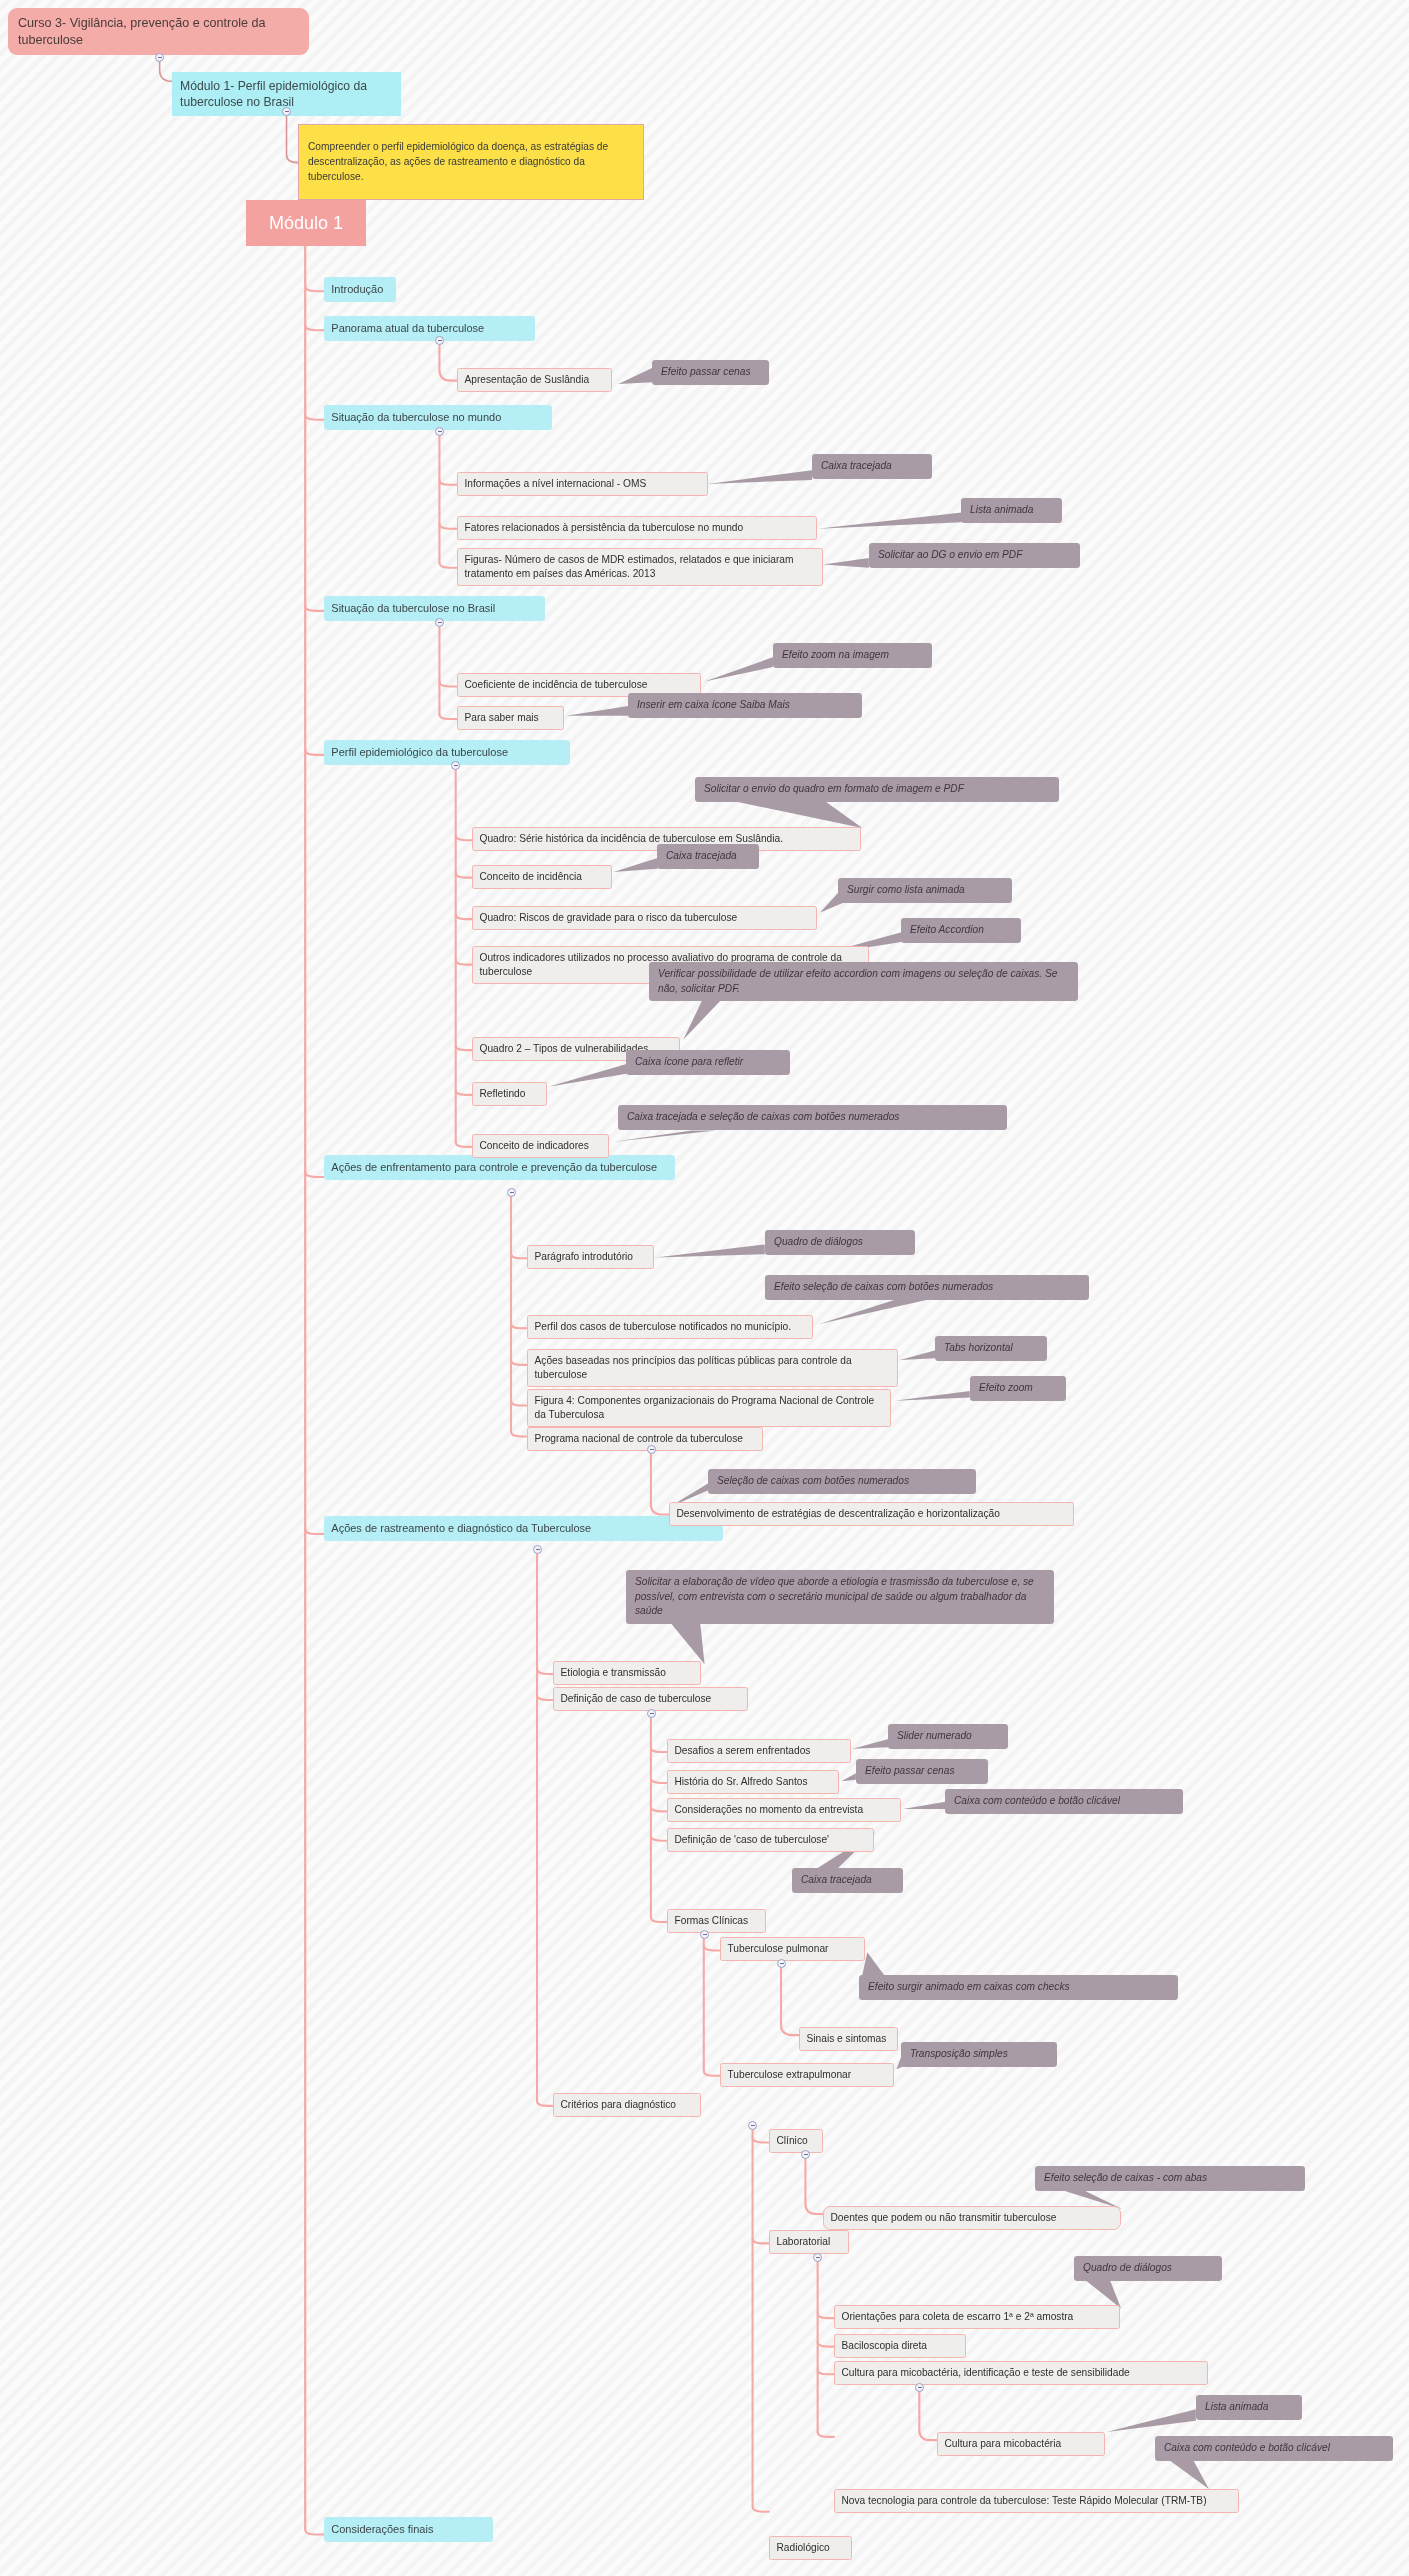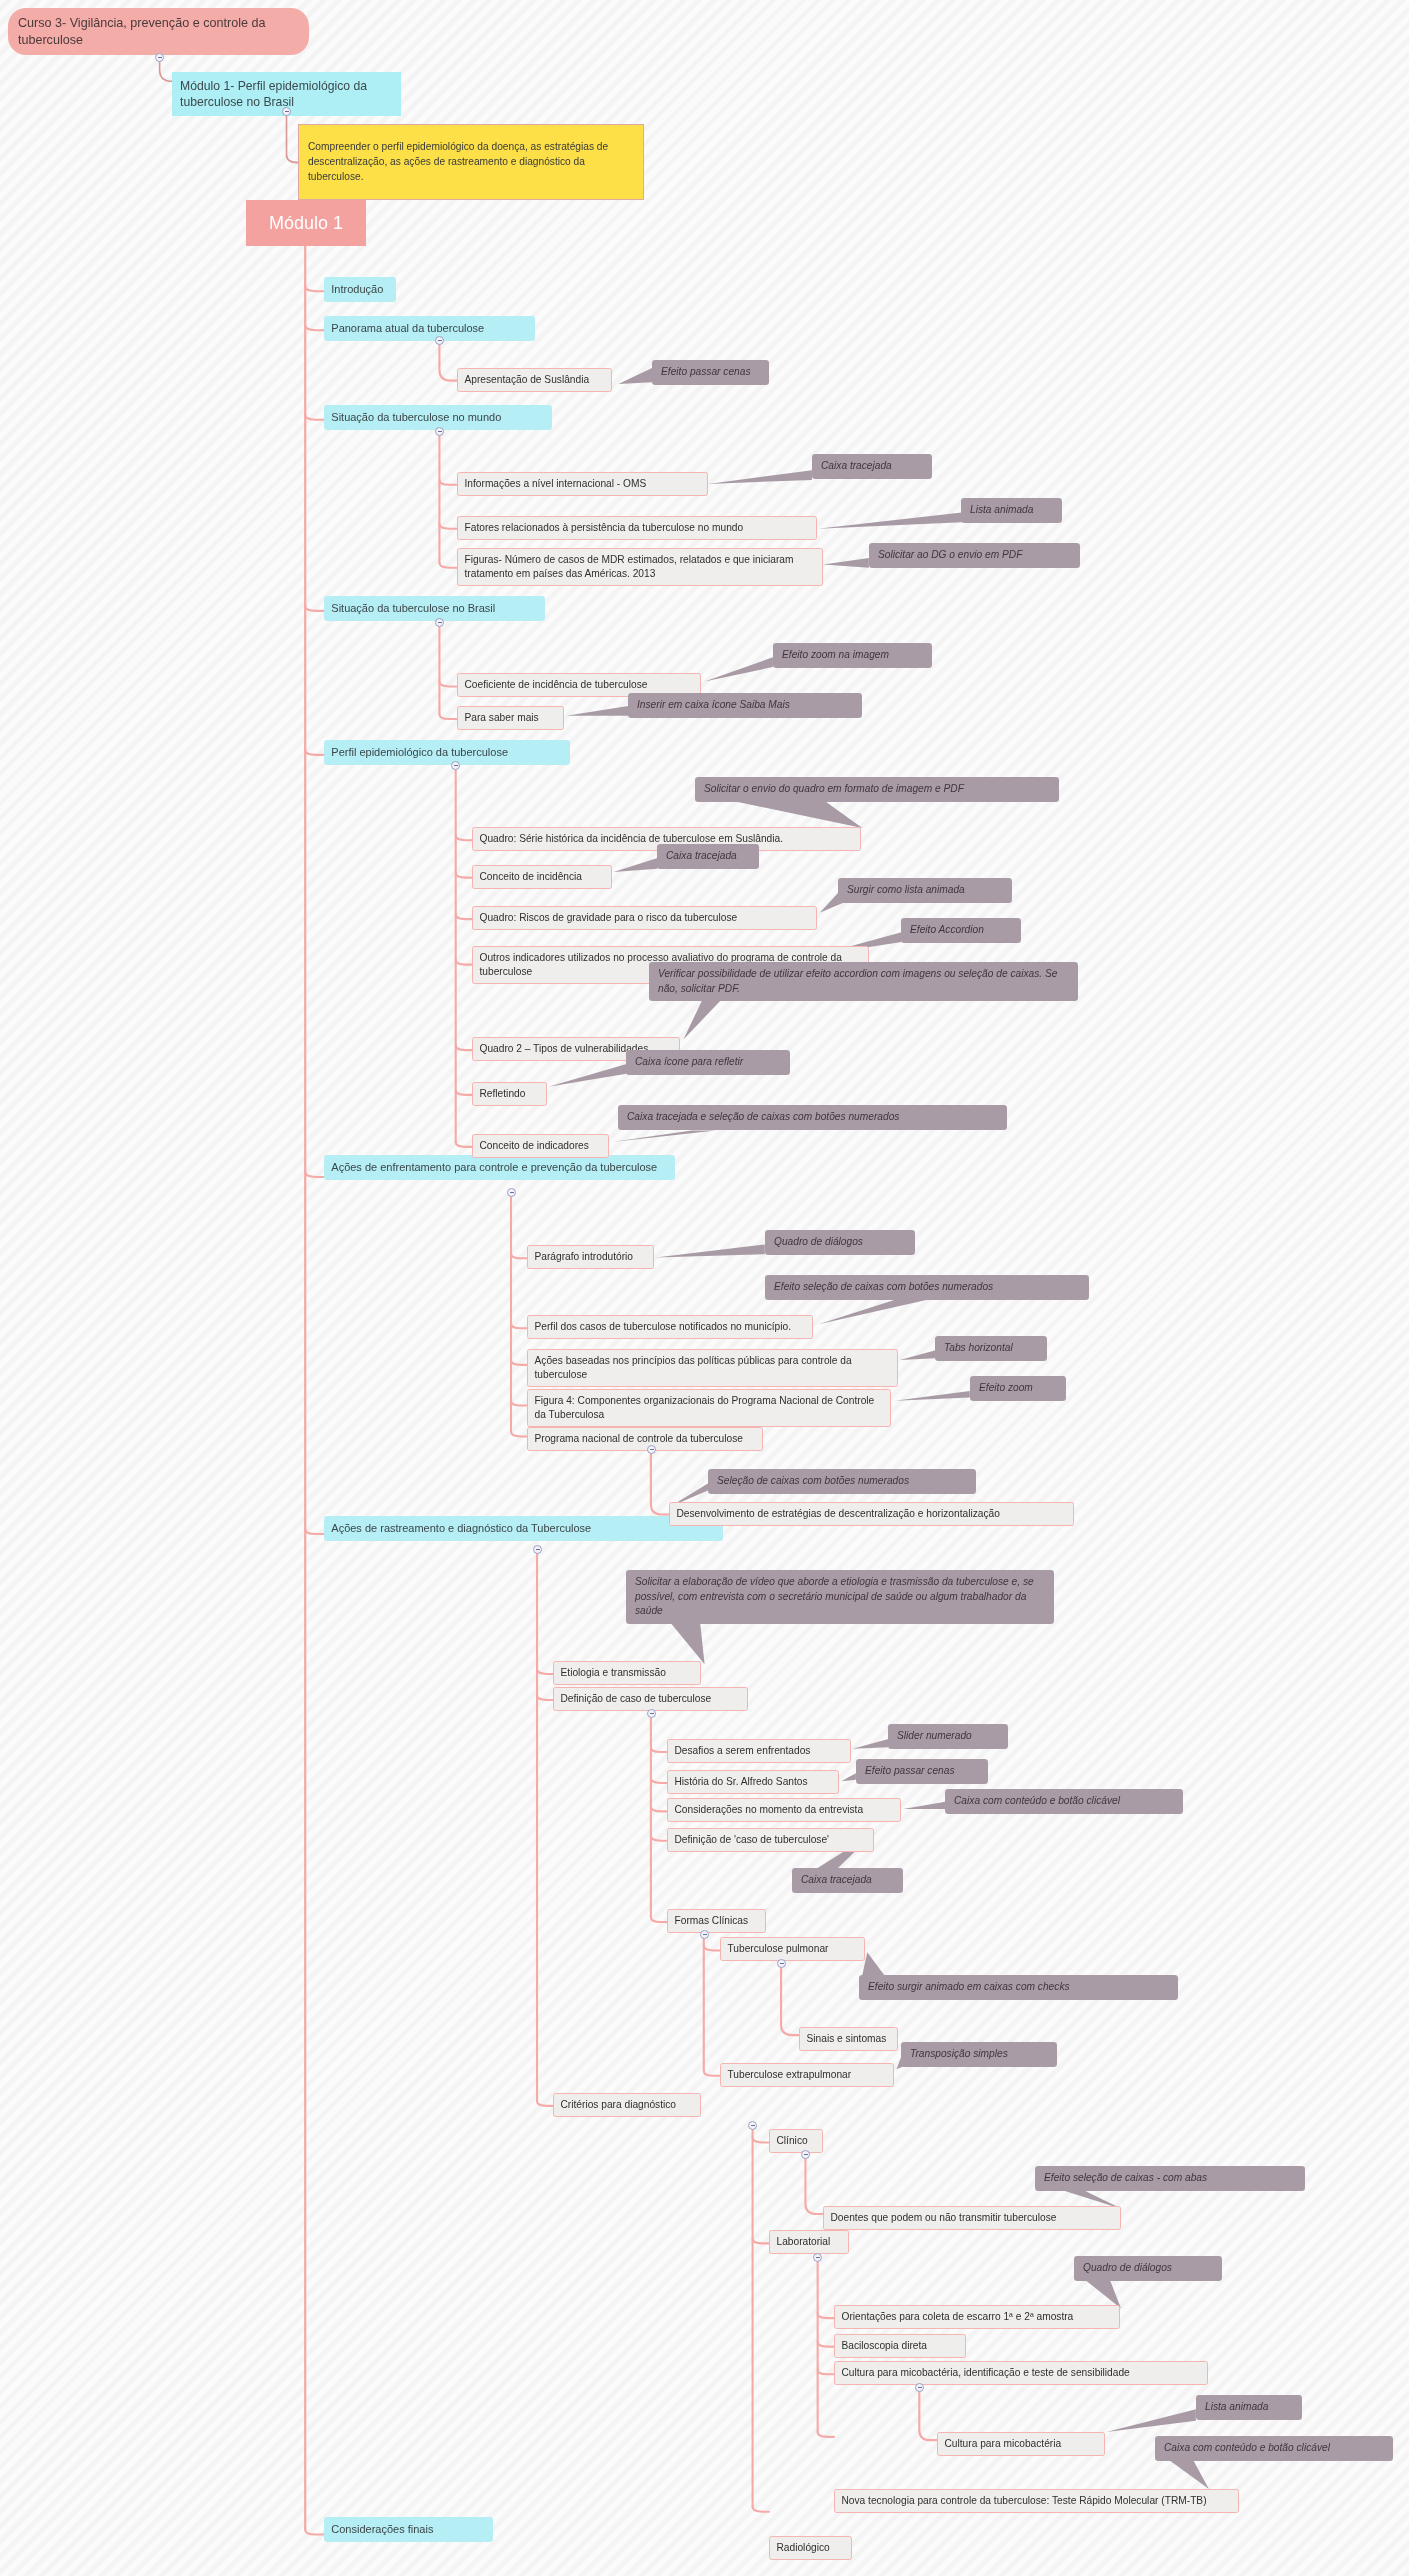--- a/index.html
+++ b/index.html
@@ -29,21 +29,21 @@
     align-items: center;
     line-height: 1.35;
     white-space: pre-wrap;
     z-index: 5;
   }
 
   
   .n-root {
     background: #f4aca9;
     color: #4a3a3a;
-    border-radius: 18px;
+    border-radius: 9px;
     padding: 6.5px 9.8px;
     font-size: 12.6px;
   }
 
   
   .n-modtitle {
     background: #aeeef5;
     color: #3c4a4c;
     padding: 5.7px 8.1px;
     font-size: 12.2px;
@@ -354,21 +354,21 @@
 
   <div class="node n-topic" style="left:720px; top:2063px; width:174px;">
     <span>Tuberculose extrapulmonar</span></div>
 
   <div class="node n-topic" style="left:553px; top:2093px; width:148px;">
     <span>Critérios para diagnóstico</span></div>
 
   <div class="node n-topic" style="left:769px; top:2129px; width:54px;">
     <span>Clínico</span></div>
 
-  <div class="node n-topic" style="left:823px; top:2206px; width:298px;">
+  <div class="node n-topic" style="left:823px; top:2206px; width:298px;border-radius:7px;">
     <span>Doentes que podem ou não transmitir tuberculose</span></div>
 
   <div class="node n-topic" style="left:769px; top:2230px; width:80px;">
     <span>Laboratorial</span></div>
 
   <div class="node n-topic" style="left:834px; top:2305px; width:286px;">
     <span>Orientações para coleta de escarro 1ª e 2ª amostra</span></div>
 
   <div class="node n-topic" style="left:834px; top:2334px; width:132px;">
     <span>Baciloscopia direta</span></div>

